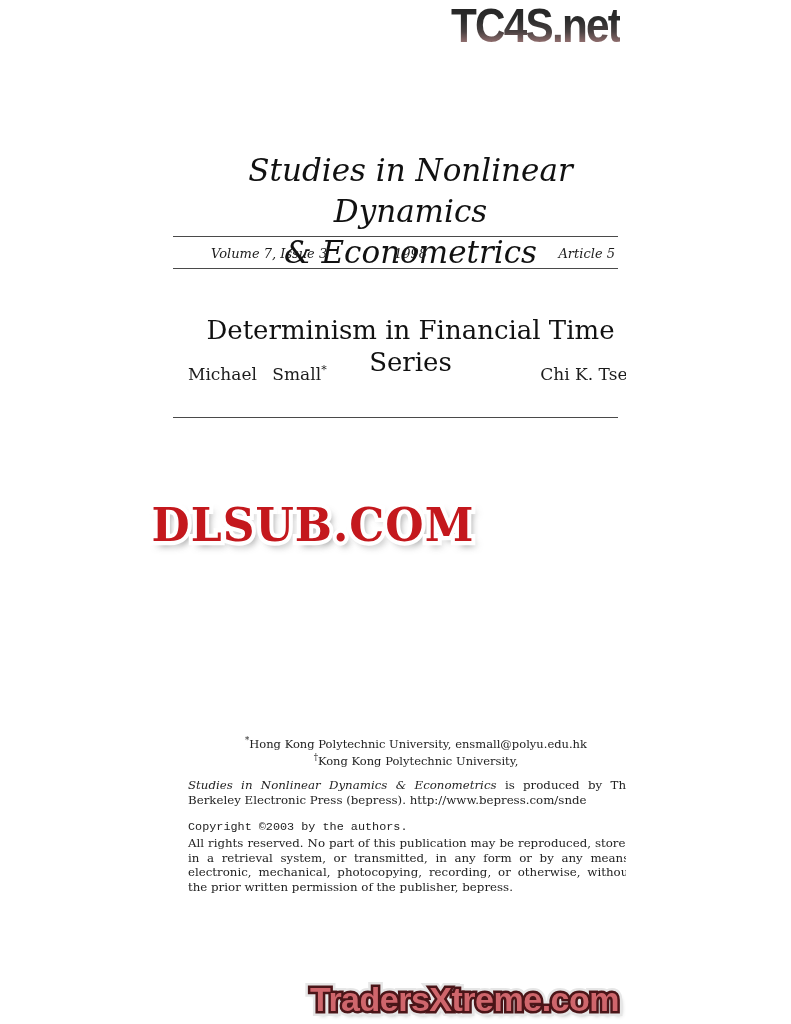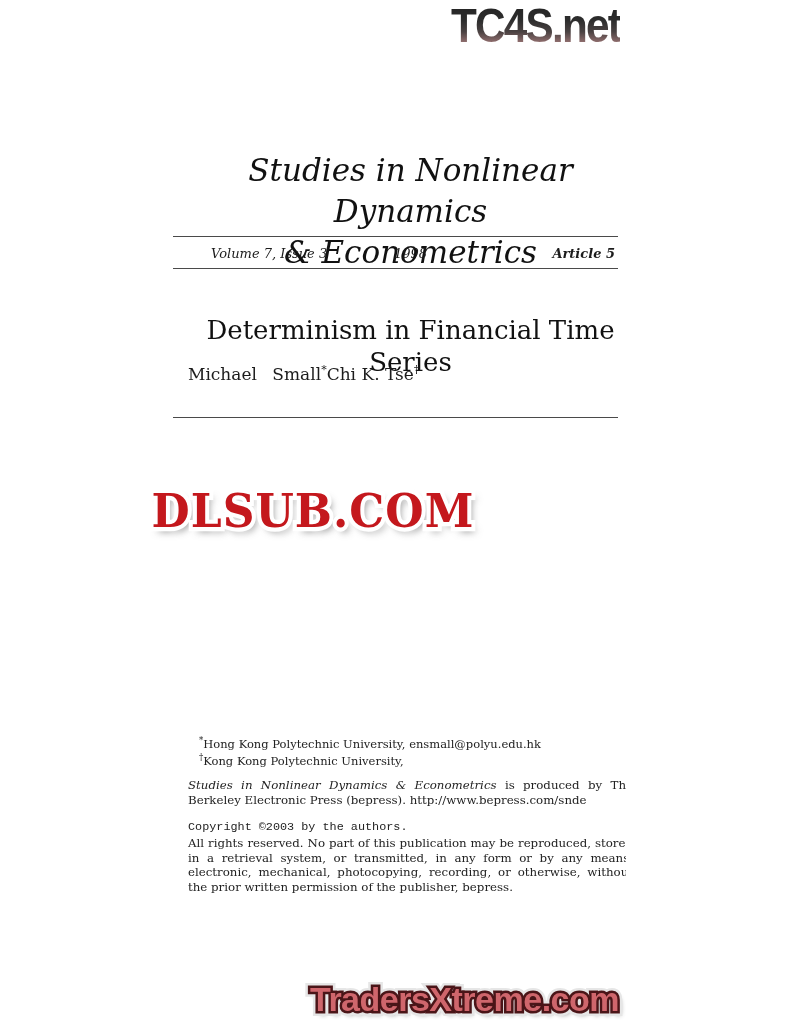--- a/index.html
+++ b/index.html
@@ -63,44 +63,45 @@
 
   .masthead-row {
     top: 245px;
     height: 18px;
     font-style: italic;
     font-size: 13px;
     line-height: 18px;
   }
   .masthead-row .vol   { position: absolute; left: 23px; }
   .masthead-row .year  { position: absolute; left: 0; width: 100%; text-align: center; }
-  .masthead-row .artn  { position: absolute; right: 18px; font-weight: bold; }
+  .masthead-row .artn  { position: absolute; right: 18px; }
 
   .article-title {
     top: 314px;
     text-align: center;
     font-size: 26px;
     line-height: 32px;
     color: #111;
   }
 
   .authors-row {
     top: 362px;
     display: flex;
-    justify-content: flex-start;
+    justify-content: space-between;
+    gap: 33px;
     font-size: 17px;
     line-height: 24px;
   }
   .author-1 { word-spacing: 10px; }
   .authors-row sup { font-size: 11px; line-height: 0; }
 
   
   .dlsub-row {
     position: absolute;
-    top: 487px;
+    top: 501px;
     left: 0;
     width: 100%;
     text-align: center;
   }
   .dlsub {
     position: relative;
     display: inline-block;
     z-index: 0;
     font-family: "DejaVu Serif", serif;
     font-weight: bold;
@@ -223,21 +224,21 @@
     <span class="author-1"><span>Michael Small</span><sup>*</sup></span>
     <span class="author-2"><span>Chi K. Tse</span><sup>†</sup></span>
   </div>
 
   <div class="rule rule-3"></div>
 
   <div class="dlsub-row">
     <span class="dlsub" data-text="DLSUB.COM">DLSUB.COM</span>
   </div>
 
-  <div class="col footnotes" style="position:absolute;">
+  <div class="col footnotes" style="position:absolute;text-align:center;">
     <div class="footnote"><sup>*</sup><span>Hong Kong Polytechnic University, ensmall@polyu.edu.hk</span></div>
     <div class="footnote"><sup>†</sup><span>Kong Kong Polytechnic University,</span></div>
   </div>
 
   <div class="col production-note" style="position:absolute;">
     <span class="jname">Studies in Nonlinear Dynamics &amp; Econometrics</span><span> is produced by The Berkeley Electronic Press (bepress). http://www.bepress.com/snde</span>
   </div>
 
   <div class="col copyright-line" style="position:absolute;">Copyright ©2003 by the authors.</div>
 

